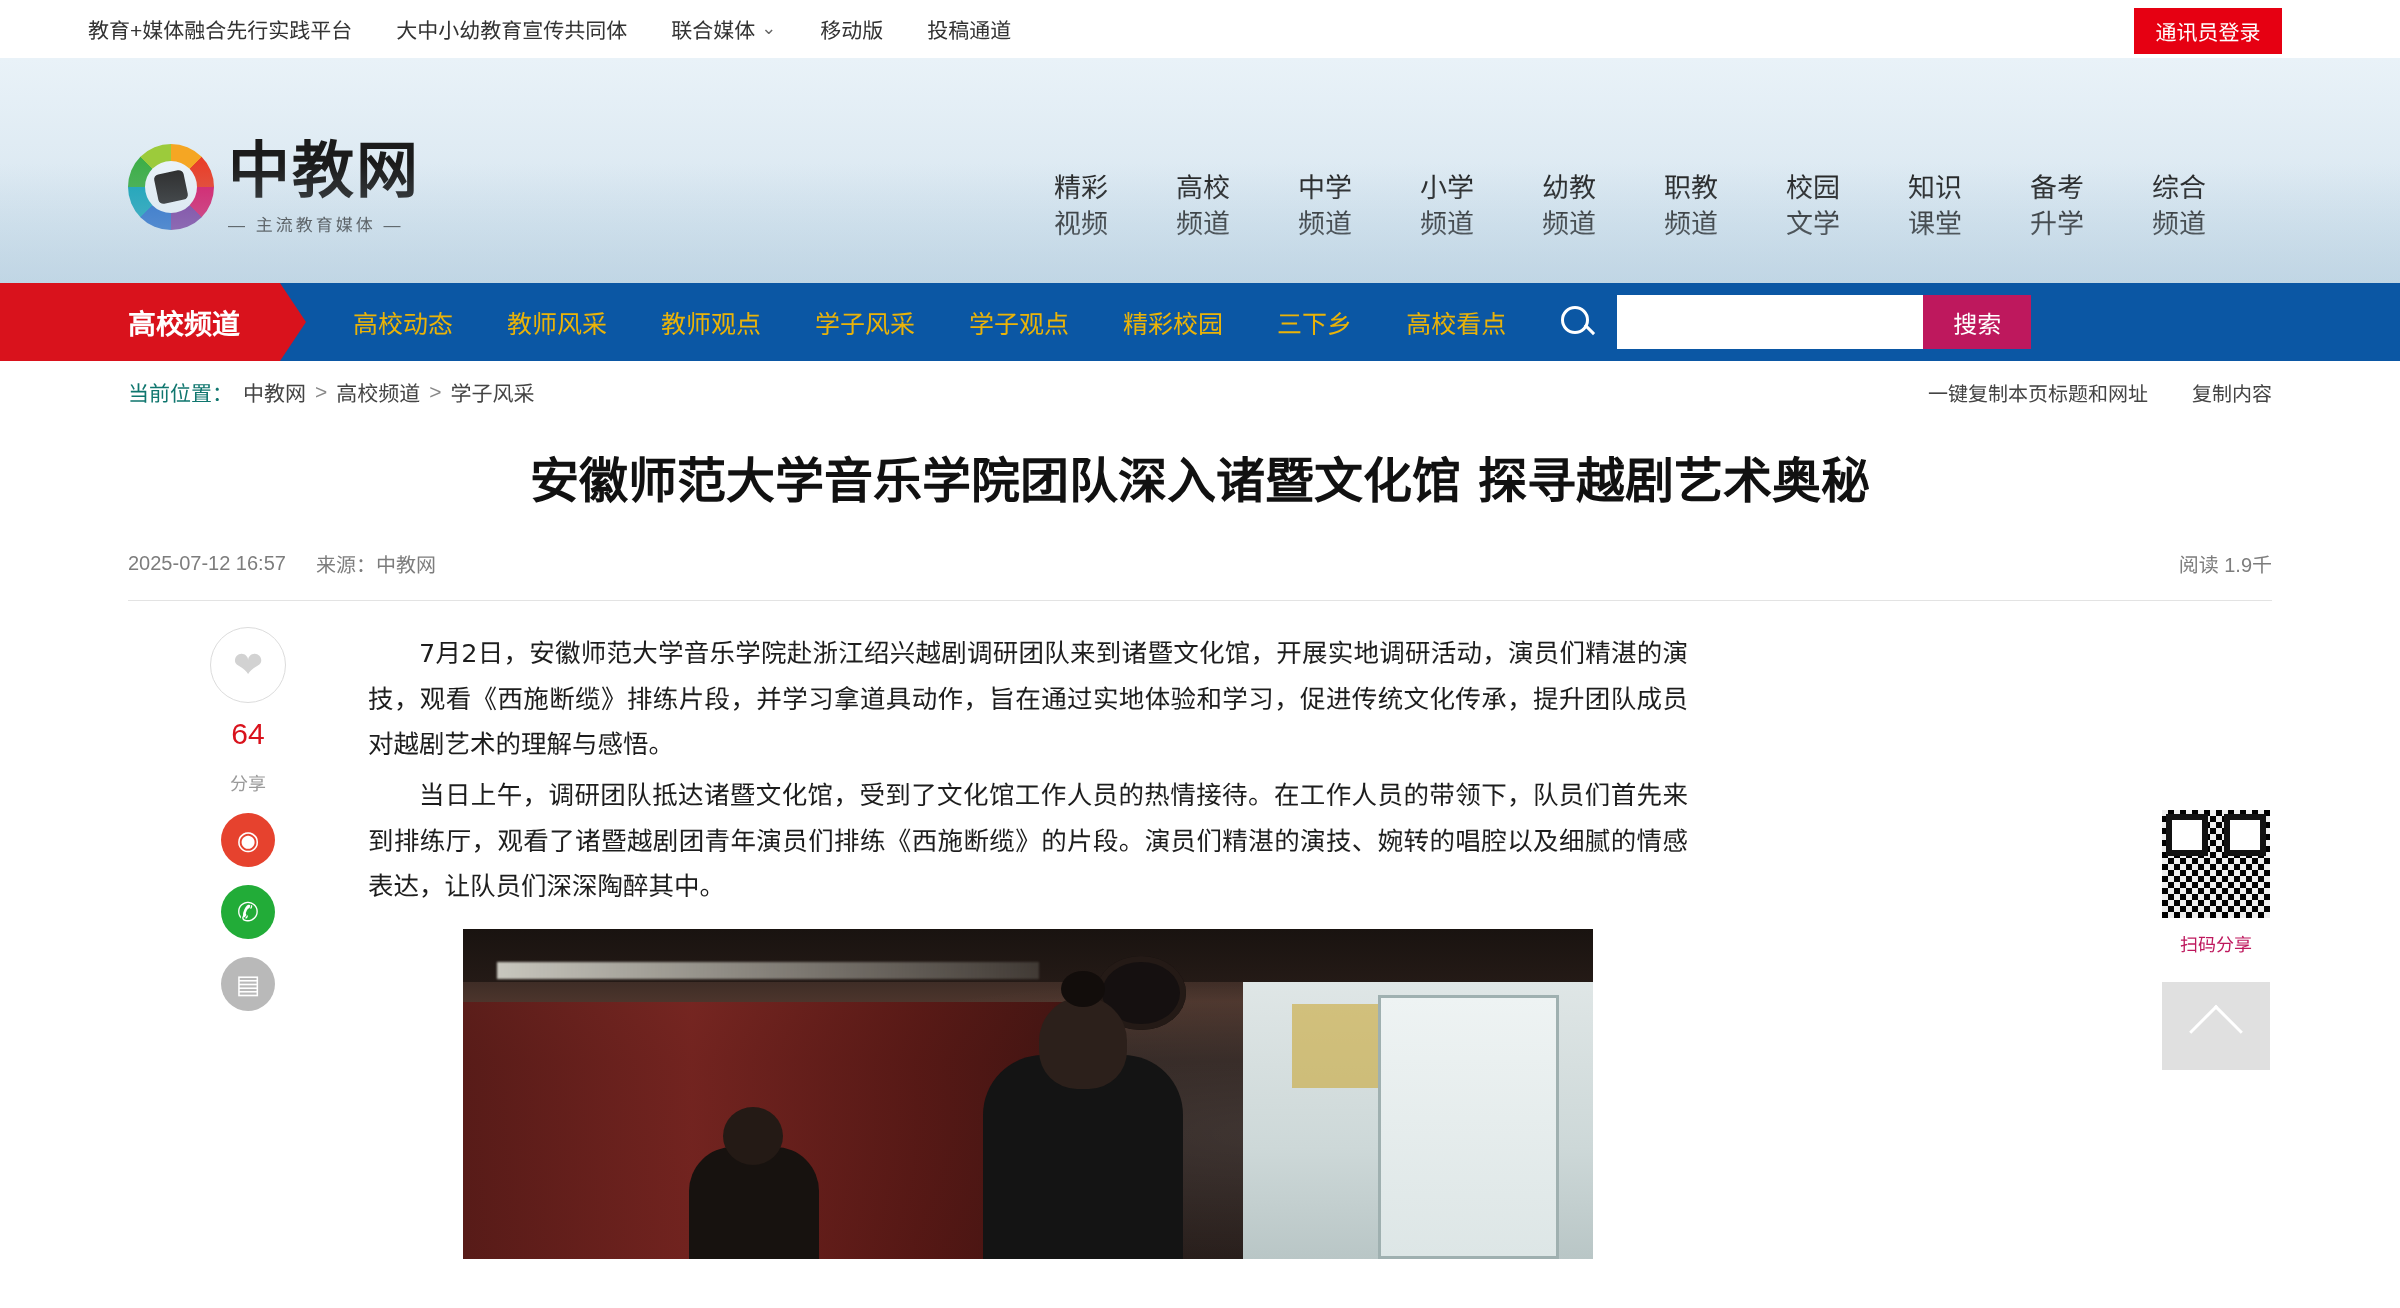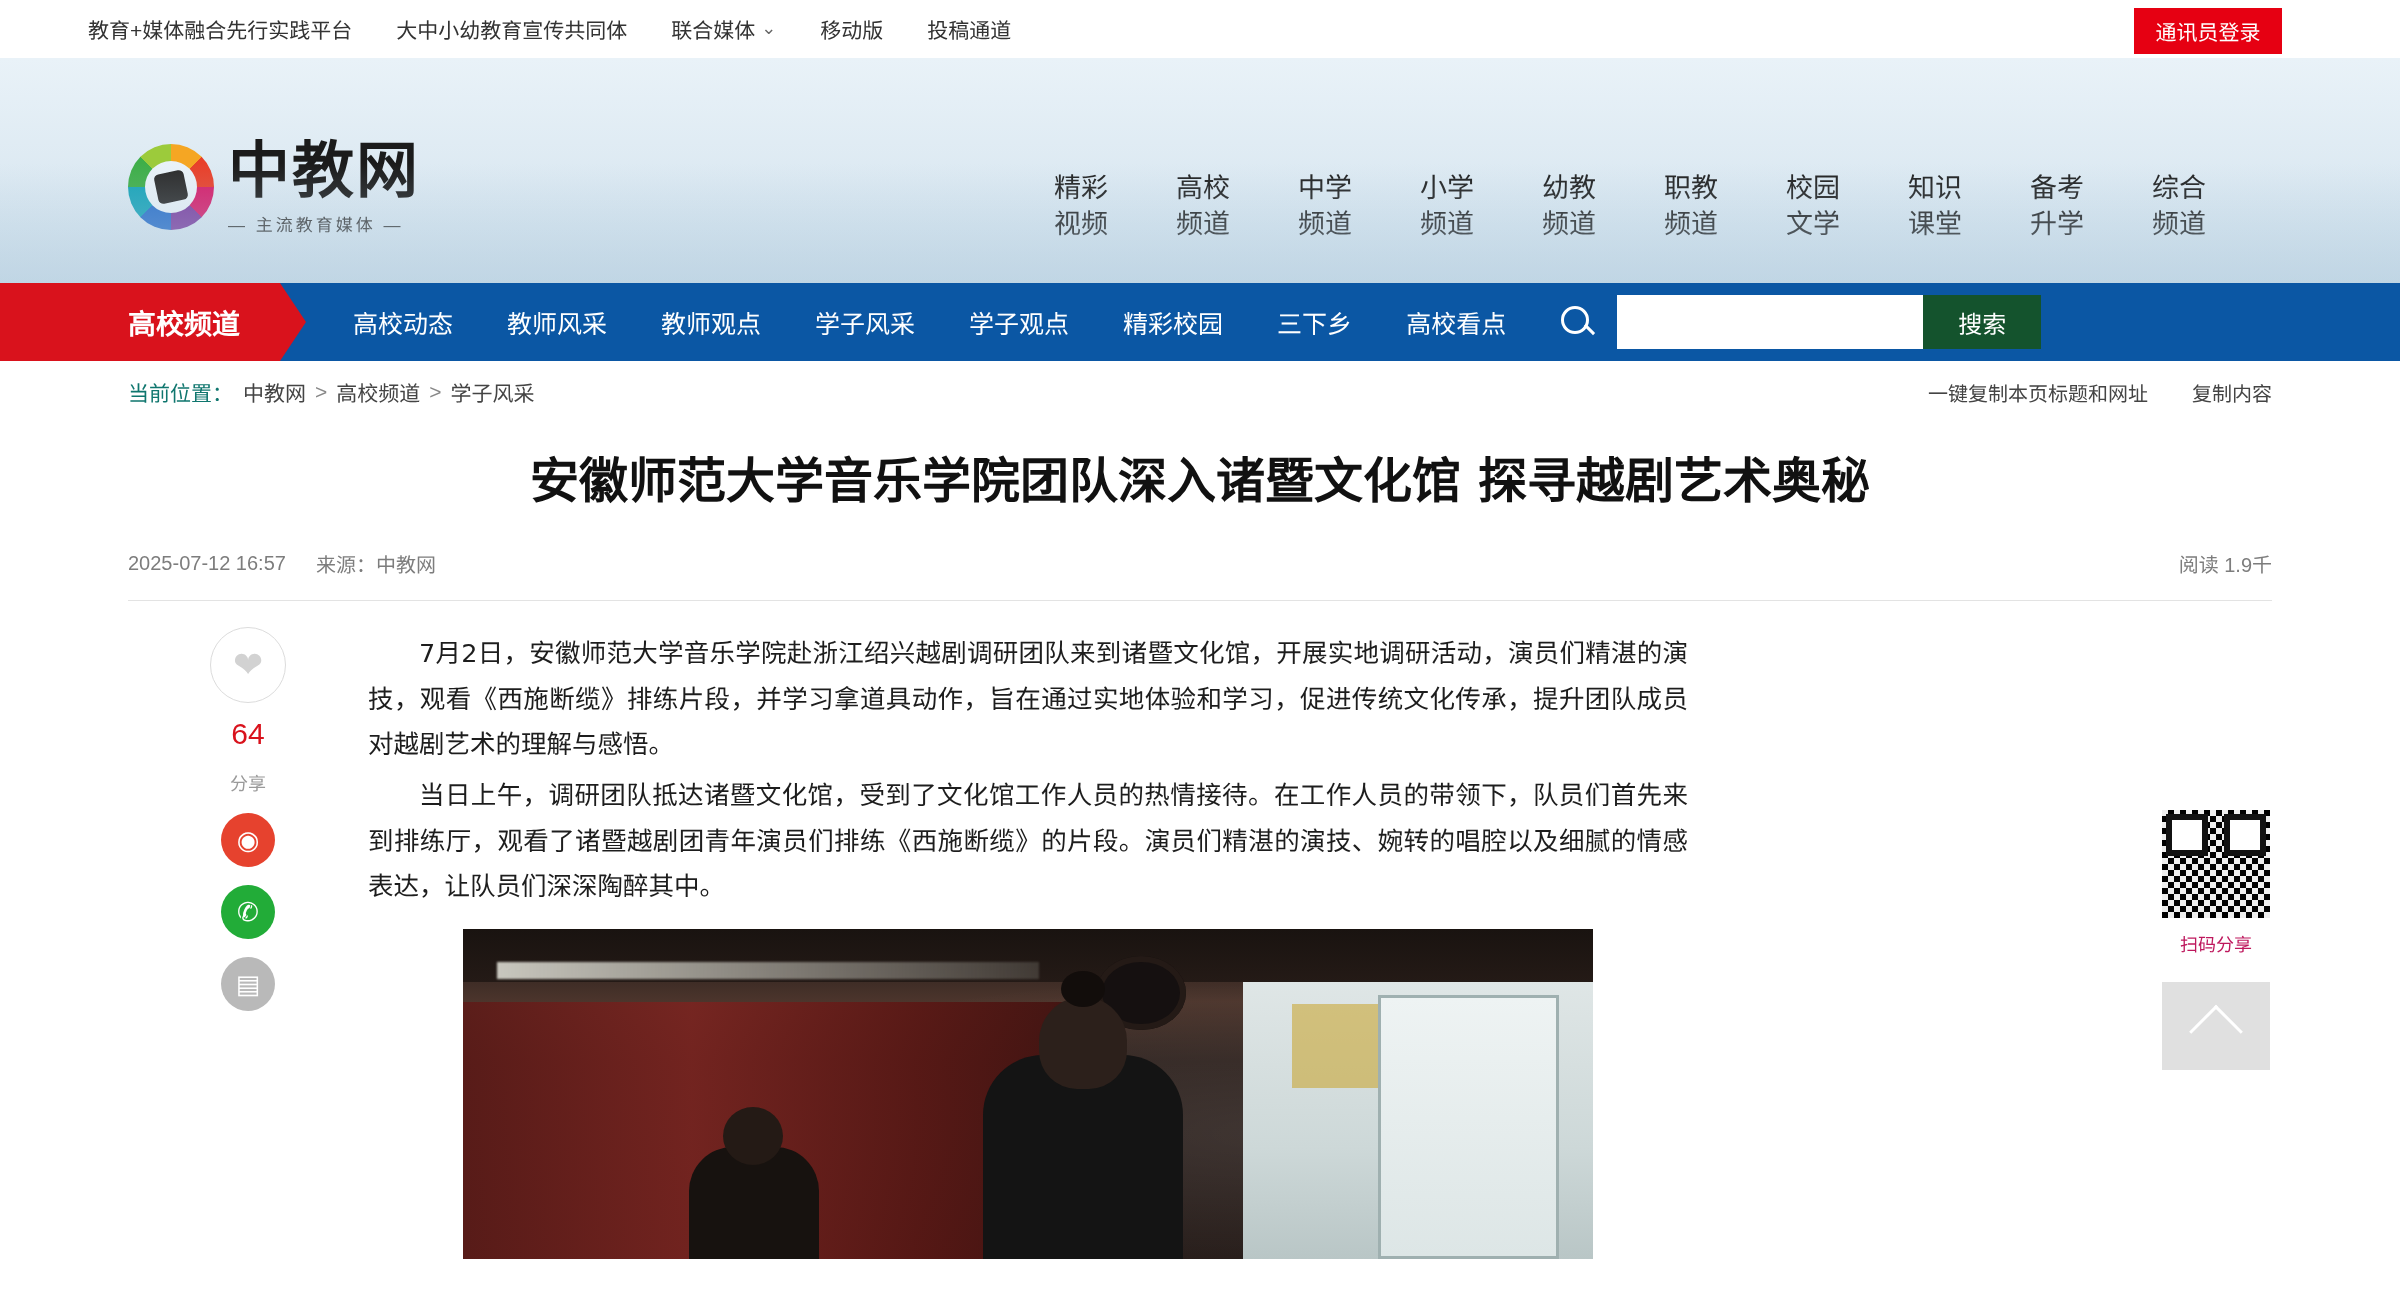--- a/index.html
+++ b/index.html
@@ -162,21 +162,21 @@
     border-top: 39px solid transparent;
     border-bottom: 39px solid transparent;
     border-left: 26px solid #d9121c;
   }
   .nav-items {
     display: flex;
     align-items: center;
     margin-left: 46px;
   }
   .nav-item {
-    color: #ffffff;
+    color: #eab308;
     font-size: 25px;
     padding: 0 27px;
     cursor: pointer;
     white-space: nowrap;
   }
   .nav-search {
     margin-left: 16px;
     display: flex;
     align-items: center;
   }
@@ -206,23 +206,23 @@
     width: 306px;
     height: 54px;
     border: none;
     outline: none;
     background: #ffffff;
     font-size: 20px;
     padding: 0 14px;
     font-family: "Liberation Sans", sans-serif;
   }
   .search-btn {
-    width: 118px;
+    width: 108px;
     height: 54px;
-    background: #14532d;
+    background: #be185d;
     color: #ffffff;
     font-size: 24px;
     border: none;
     cursor: pointer;
     font-family: "Liberation Sans", sans-serif;
   }
 
   
   .crumbbar {
     height: 62px;

